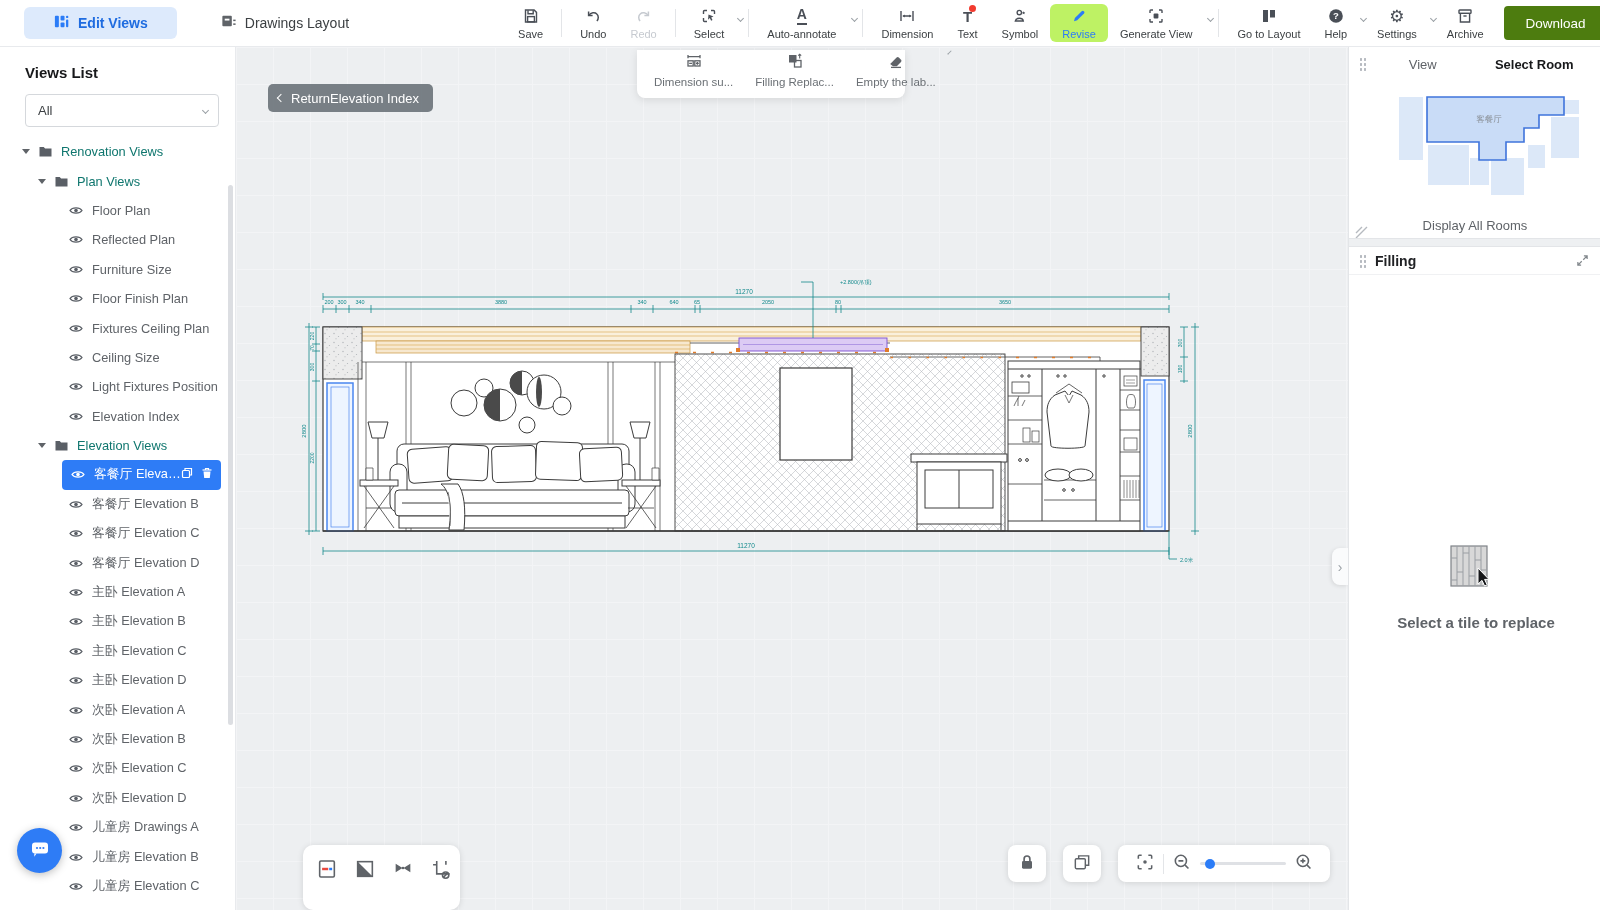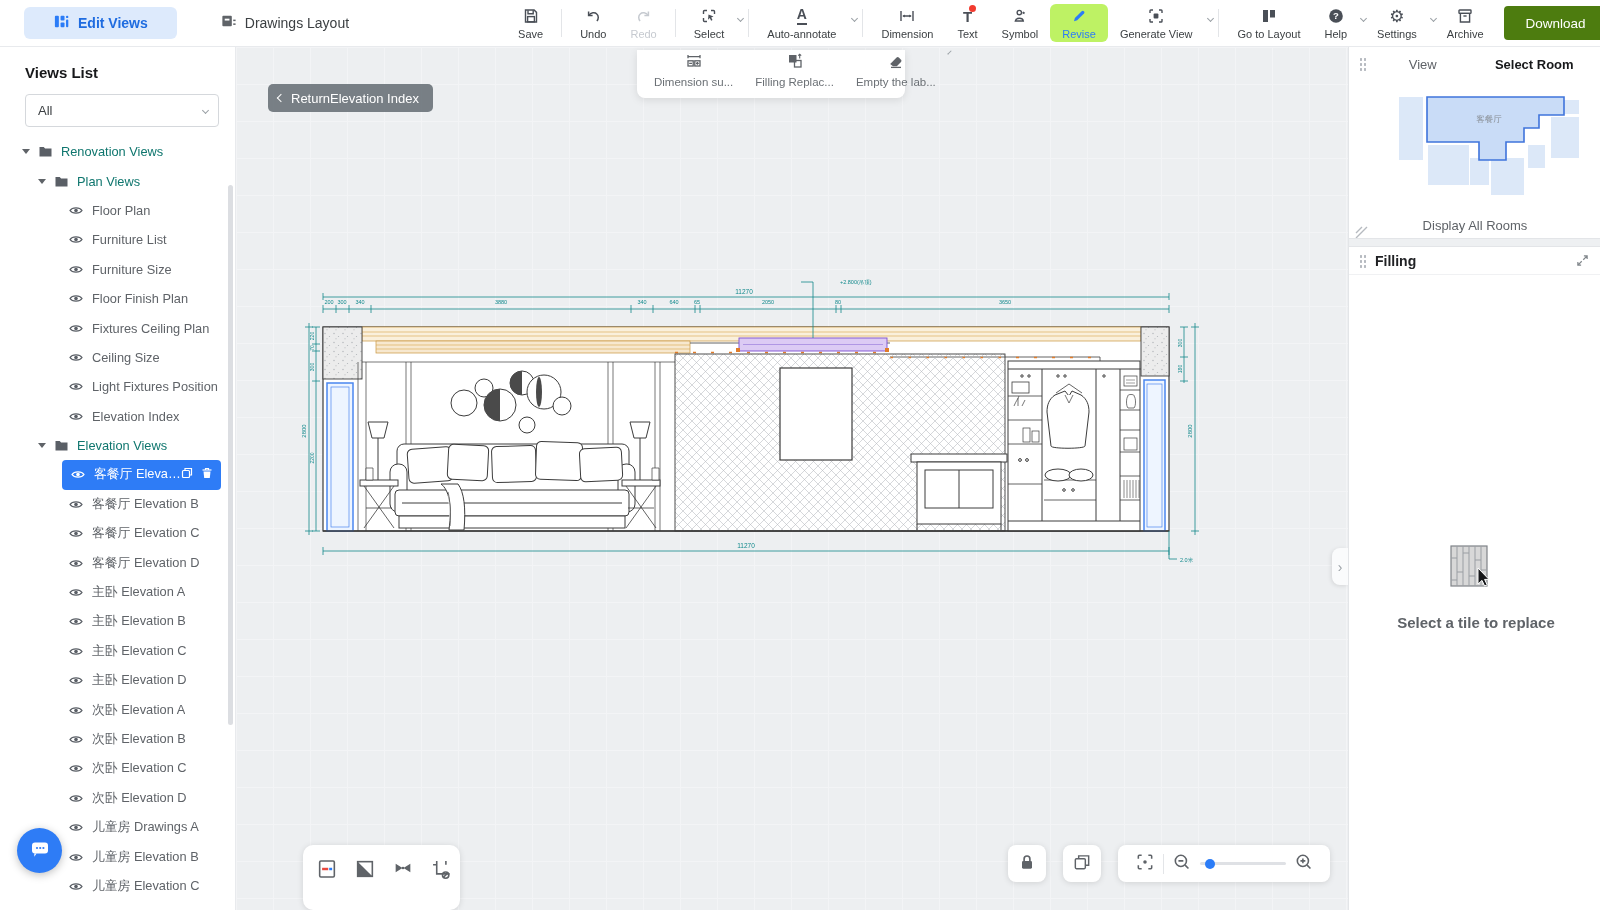--- a/index.html
+++ b/index.html
@@ -292,21 +292,21 @@
           </span>
           <span class="tlabel">Floor Plan</span>
         </div>
         <div class="trow lvl2 leaf">
           <span class="ticn">
             <svg width="14" height="11" viewBox="0 0 14 11">
               <path d="M1 5.5C3.2 1.9 10.8 1.9 13 5.5 10.8 9.1 3.2 9.1 1 5.5z" fill="none" stroke="currentColor" stroke-width="1.3"></path>
               <circle cx="7" cy="5.5" r="1.8" fill="currentColor"></circle>
             </svg>
           </span>
-          <span class="tlabel">Furniture List</span>
+          <span class="tlabel">Reflected Plan</span>
         </div>
         <div class="trow lvl2 leaf">
           <span class="ticn">
             <svg width="14" height="11" viewBox="0 0 14 11">
               <path d="M1 5.5C3.2 1.9 10.8 1.9 13 5.5 10.8 9.1 3.2 9.1 1 5.5z" fill="none" stroke="currentColor" stroke-width="1.3"></path>
               <circle cx="7" cy="5.5" r="1.8" fill="currentColor"></circle>
             </svg>
           </span>
           <span class="tlabel">Furniture Size</span>
         </div>

